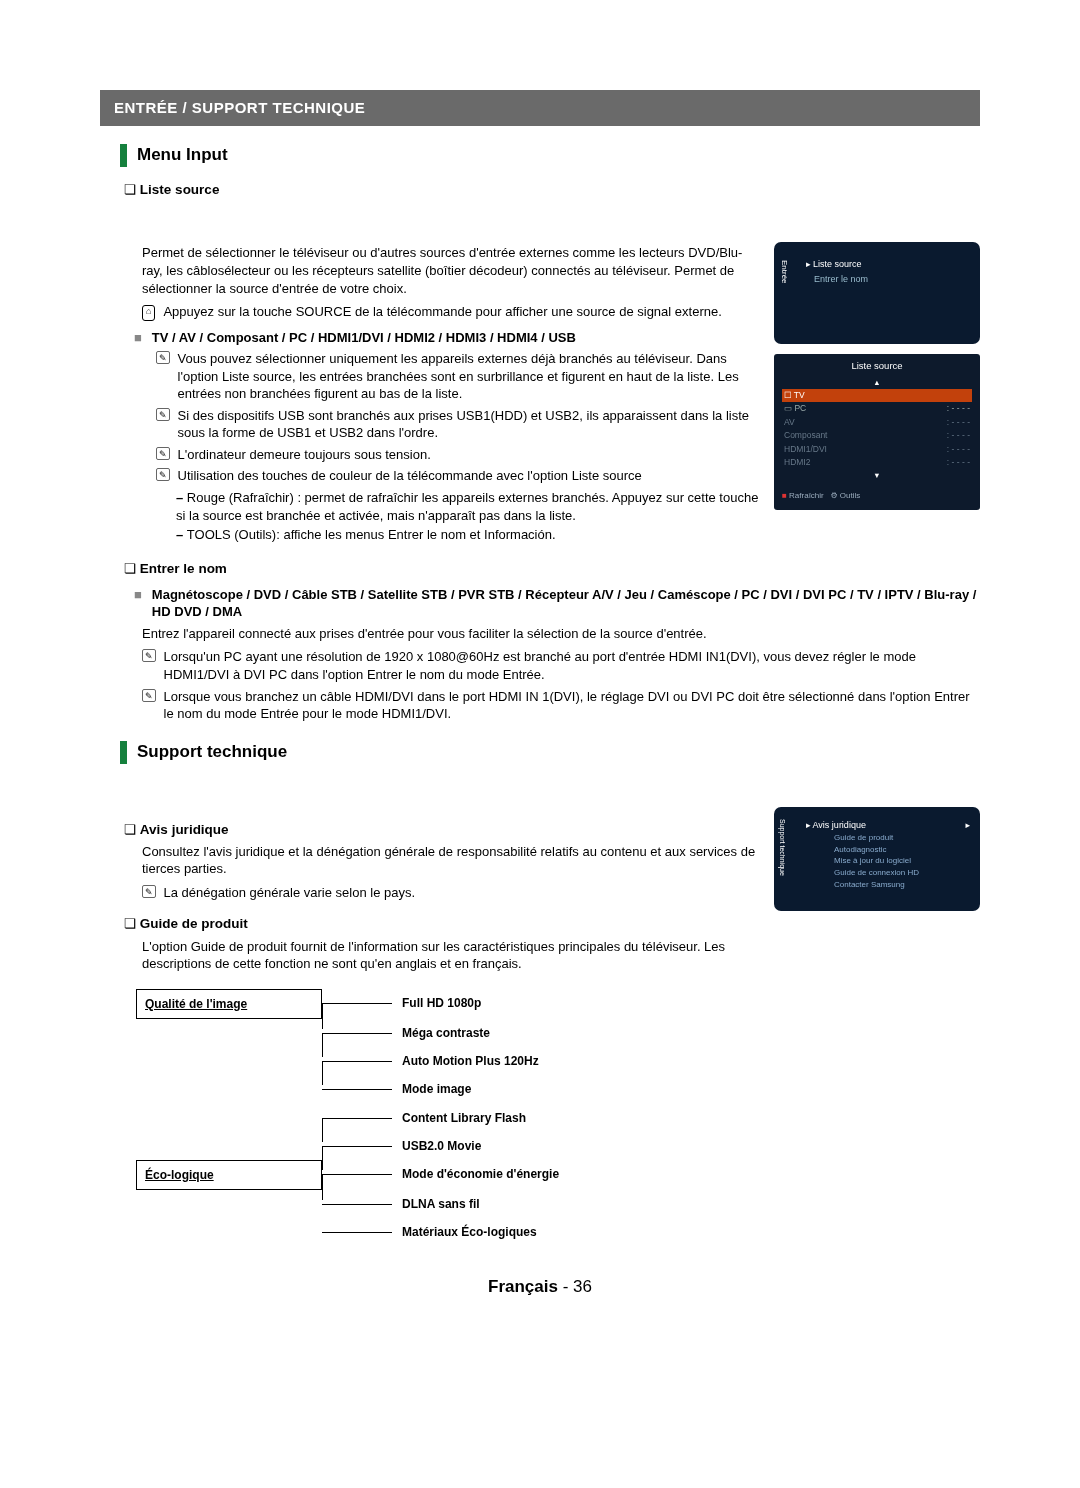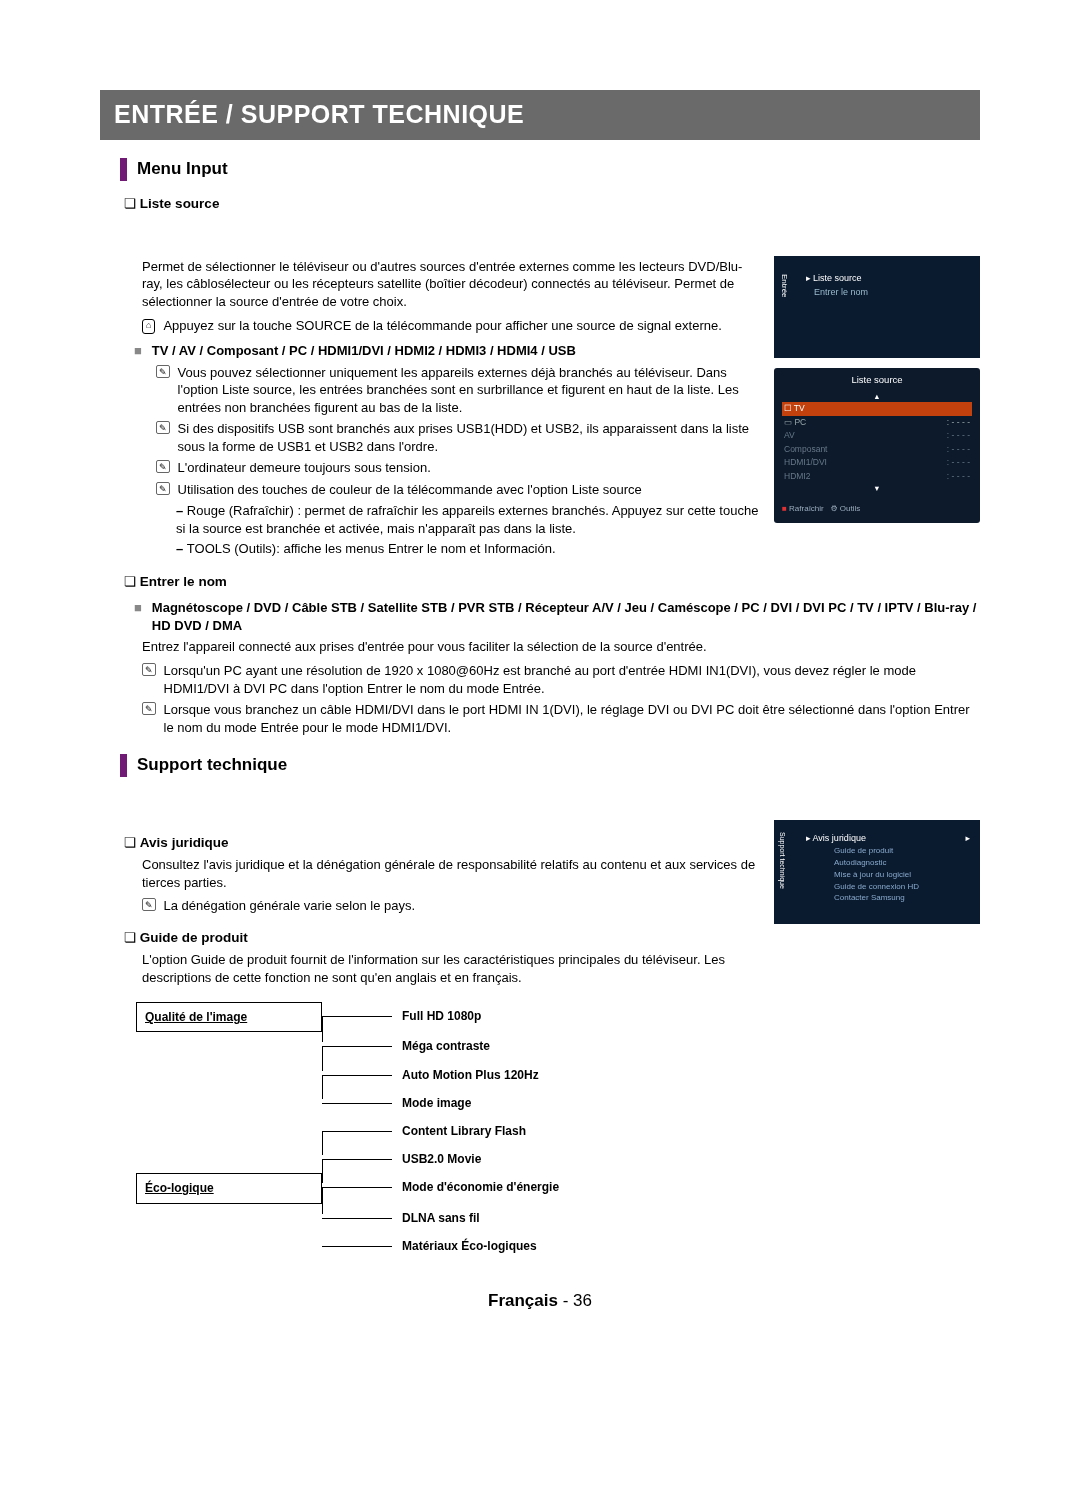--- a/index.html
+++ b/index.html
@@ -10,27 +10,27 @@
     margin: 0 auto;
     padding: 90px 100px 40px 100px;
     font-size: 13px;
     color: #000;
     line-height: 1.35;
   }
   .title-bar {
     background: #6a6a6a;
     color: #fff;
     font-weight: bold;
-    font-size: 25px;
+    font-size: 15px;
     padding: 8px 14px;
     letter-spacing: 0.5px;
     margin-bottom: 18px;
   }
   .section-head {
-    border-left: 7px solid #701a75;
+    border-left: 7px solid #15803d;
     padding-left: 10px;
     font-size: 17px;
     font-weight: bold;
     margin: 18px 0 12px 20px;
   }
   .sub-head {
     font-weight: bold;
     font-size: 13.5px;
     margin: 14px 0 4px 24px;
   }
@@ -60,21 +60,21 @@
   .note-line { margin: 4px 0 4px 56px; display:flex; gap:8px; }
   .note-icon {
     border:1px solid #666; border-radius:2px; font-size:9px; padding:0 2px;
     flex:none; height:13px; line-height:13px; margin-top:1px;
   }
   .dash-item { margin: 2px 0 2px 76px; }
   .dash-item::before { content:"– "; font-weight:bold;}
   .tv-box {
     background: #0a1a2f;
     color:#bcc;
-    border-radius:0;
+    border-radius:7px;
     margin-bottom:10px;
     font-size:9px;
     padding:8px 10px 20px 10px;
     min-height:102px;
   }
   .tv-box2 {
     background:#0d1a2c;color:#9aa;border-radius:3px;font-size:8.5px;
     padding:6px 8px 8px 8px; min-height:130px;
   }
   .tv-title { text-align:center; color:#fff; font-size:9.5px; margin-bottom:4px;}

